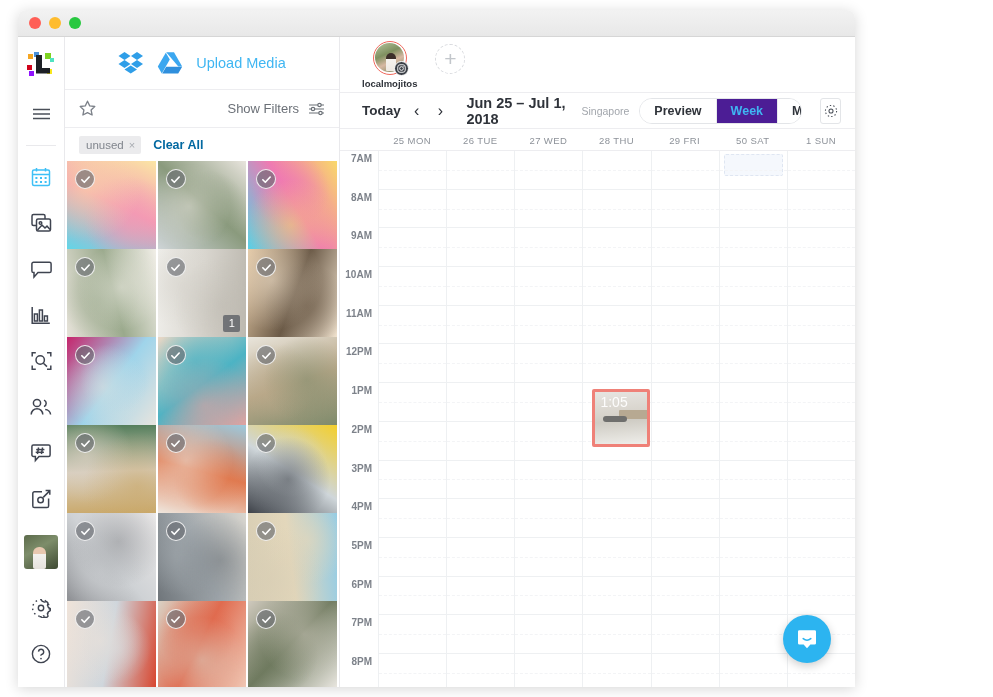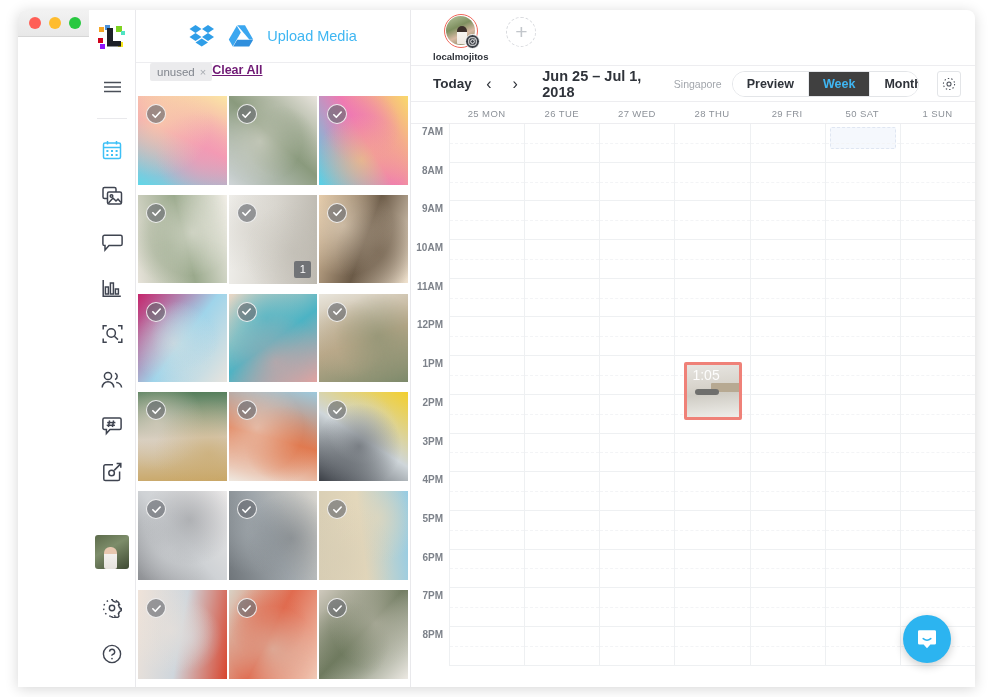--- a/index.html
+++ b/index.html
@@ -5,27 +5,27 @@
   * { box-sizing: border-box; margin: 0; padding: 0; }
   html, body {
     width: 993px; height: 697px;
     background: #ffffff;
     font-family: "Liberation Sans", sans-serif;
     overflow: hidden;
   }
   #app-window {
     position: absolute;
     left: 18px; top: 10px;
-    width: 957px; height: 677px;
+    width: 837px; height: 677px;
     background: #ffffff;
     border-radius: 8px 8px 0 0;
     box-shadow: 0 2px 14px rgba(0,0,0,0.16);
     overflow: hidden;
     display: flex;
-    flex-direction: row;
+    flex-direction: column;
   }
   
   #titlebar {
     height: 27px;
     background: linear-gradient(#f2f2f2,#e8e8e8);
     border-bottom: 1px solid #d6d6d6;
     display: flex; align-items: center;
     padding-left: 11px;
     flex: 0 0 27px;
   }
@@ -81,29 +81,29 @@
     height: 38px; flex: 0 0 38px;
     display: flex; align-items: center; padding: 0 14px;
     border-bottom: 1px solid #ededf0;
   }
   #show-filters {
     margin-left: auto; display: flex; align-items: center; gap: 9px;
     color: #6b7077; font-size: 13px; cursor: pointer;
   }
   #chip-bar {
     height: 33px; flex: 0 0 33px;
-    display: flex; align-items: flex-start; padding: 0 14px; 
+    display: flex; align-items: center; padding: 0 14px; gap: 12px;
   }
   .chip {
     background: #ebebed; color: #80858d; font-size: 11.5px;
     border-radius: 2px; padding: 3px 6px 3px 7px;
     display: flex; align-items: center; gap: 5px; cursor: pointer;
   }
   .chip-x { font-size: 11px; color: #a7abb1; }
-  #clear-all { font-size: 12.5px; color: #701a75; font-weight: bold; cursor: pointer; text-decoration: underline; }
+  #clear-all { font-size: 12.5px; color: #0369a1; font-weight: bold; cursor: pointer; }
 
   #media-grid {
     flex: 1 1 auto; min-height: 0; overflow: hidden;
     display: grid; grid-template-columns: repeat(3, 1fr); gap: 2px;
     padding: 0 2px;
   }
   .tile { position: relative; aspect-ratio: 1/1; overflow: hidden; }
   .tile .check {
     position: absolute; left: 8px; top: 8px;
     width: 20px; height: 20px; border-radius: 50%;
@@ -166,21 +166,21 @@
     cursor: pointer; font-weight: 300;
   }
   #date-range { font-size: 14.5px; font-weight: bold; color: #2f333a; margin-left: 10px; }
   #timezone { margin-left: auto; font-size: 10.5px; color: #a2a6ac; margin-right: 2px; }
   .seg-group { display: flex; border: 1px solid #e3e5e8; border-radius: 13px; overflow: hidden; }
   .seg {
     padding: 5px 14px; font-size: 12.5px; font-weight: bold; color: #2f333a;
     background: #fff; cursor: pointer; border-right: 1px solid #e9ebee;
   }
   .seg:last-child { border-right: none; }
-  .seg.active { color: #3fb6f2; background: #404040; }
+  .seg.active { color: #3fb6f2; background: #4c1d95; }
   #gear-btn {
     margin-left: 10px; width: 26px; height: 26px;
     border: 1px solid #e3e5e8; border-radius: 3px;
     display: flex; align-items: center; justify-content: center;
     color: #4a4f58; cursor: pointer;
   }
 
   #day-header {
     height: 22px; flex: 0 0 22px;
     display: flex; border-bottom: 1px solid #ededf0;
@@ -394,20 +394,38 @@
         <span>
           <svg width="26" height="24" viewBox="0 0 26 24">
             <polygon points="9.2,1.2 17,1.2 25.2,15.4 21.3,15.4" fill="#3ba7f0"></polygon>
             <polygon points="8.8,1.8 0.8,15.6 4.8,22.4 12.8,8.6" fill="#3ba7f0"></polygon>
             <polygon points="5.2,22.6 21.2,22.6 25.2,15.8 9.2,15.8" fill="#2f8fdd"></polygon>
           </svg>
         </span>
         <span id="upload-label">Upload Media</span>
       </div>
 
+      <div id="filter-bar">
+        <span>
+          <svg width="17" height="17" viewBox="0 0 17 17" fill="none" stroke="#7c8189" stroke-width="1.3" stroke-linejoin="round">
+            <polygon points="8.5,1.2 10.7,5.9 15.8,6.5 12.1,10 13.1,15 8.5,12.6 3.9,15 4.9,10 1.2,6.5 6.3,5.9"></polygon>
+          </svg>
+        </span>
+        <span id="show-filters">
+          <span>Show Filters</span>
+          <svg width="17" height="14" viewBox="0 0 17 14" fill="none" stroke="#6b7077" stroke-width="1.2">
+            <line x1="1" y1="3" x2="16" y2="3"></line>
+              <line x1="1" y1="7" x2="16" y2="7"></line>
+              <line x1="1" y1="11" x2="16" y2="11"></line>
+            <circle cx="11.5" cy="3" r="1.7" fill="#fff"></circle>
+              <circle cx="5" cy="7" r="1.7" fill="#fff"></circle>
+              <circle cx="12.5" cy="11" r="1.7" fill="#fff"></circle>
+          </svg>
+        </span>
+      </div>
 
       <div id="chip-bar">
         <span class="chip">
           <span>unused</span>
           <span class="chip-x">×</span>
         </span>
         <span id="clear-all">Clear All</span>
       </div>
 
       <div id="media-grid">

